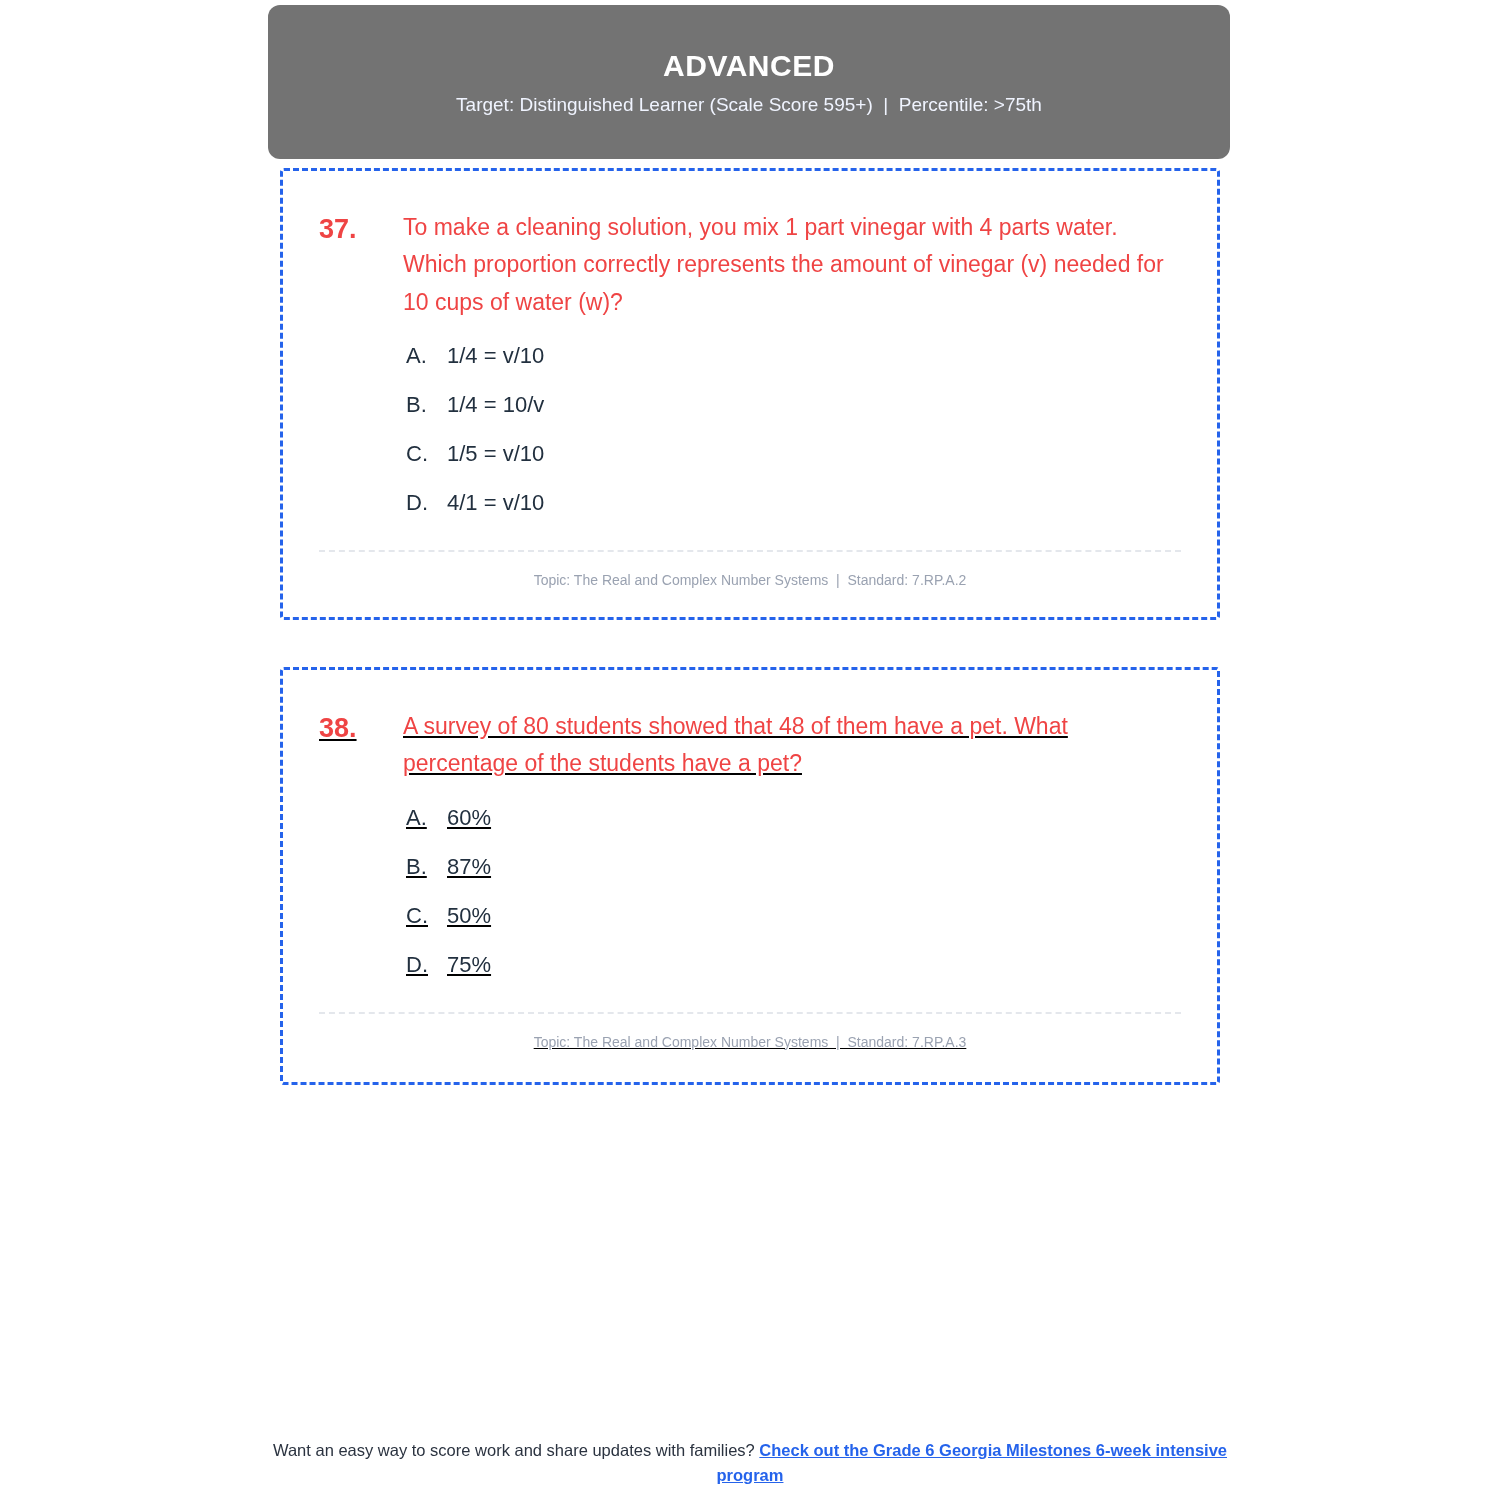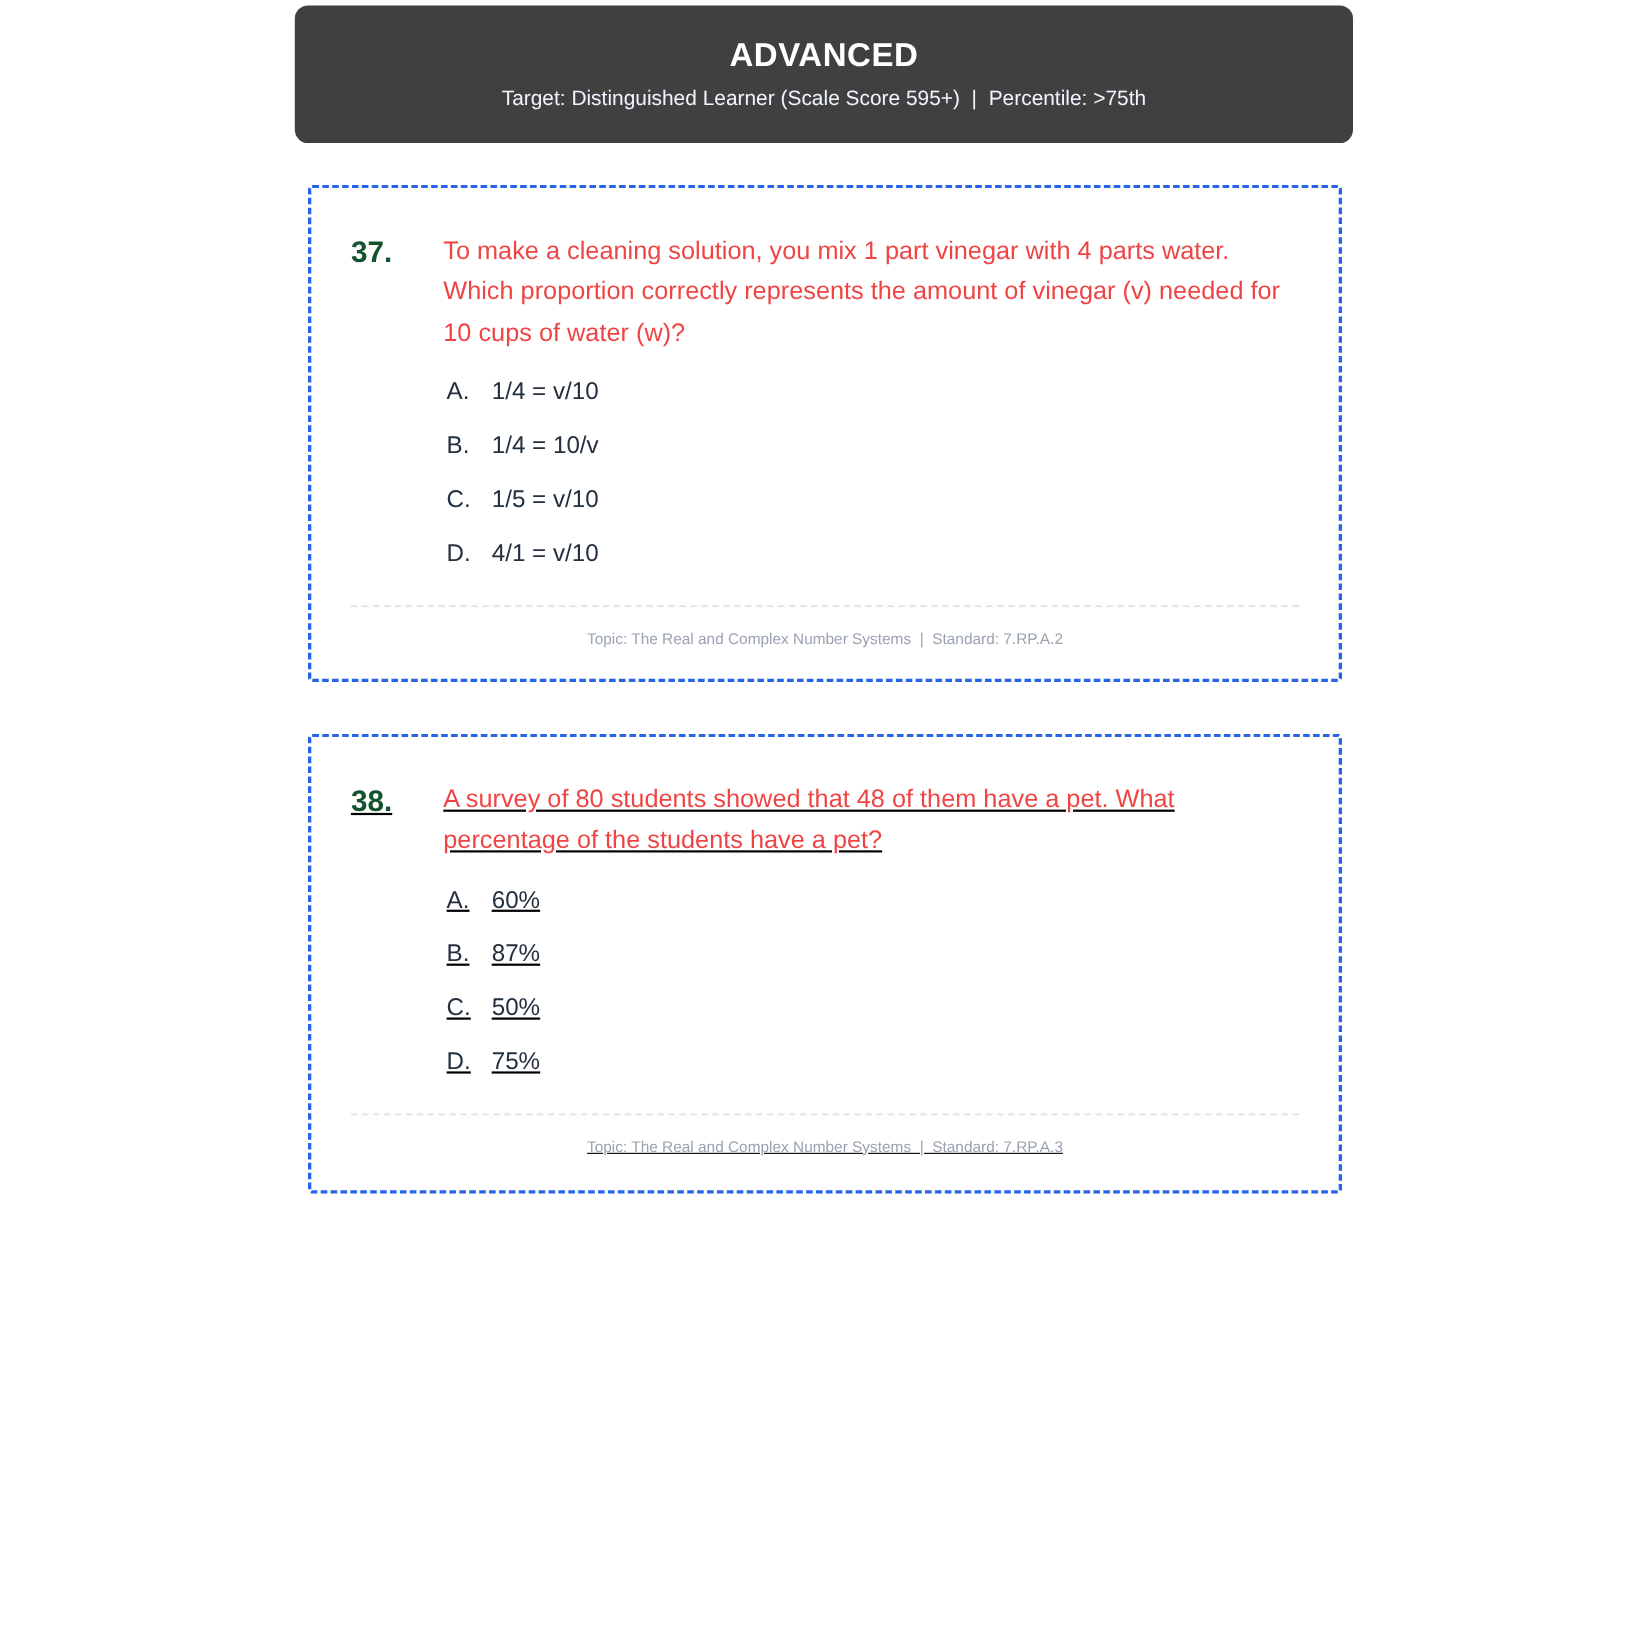--- a/index.html
+++ b/index.html
@@ -18,22 +18,22 @@
     height: 1500px;
     background: #ffffff;
   }
 
   
   .banner {
     position: absolute;
     left: 268px;
     top: 5px;
     width: 962px;
-    height: 125px;
-    background: #404040;
+    height: 154px;
+    background: #737373;
     border-radius: 12px;
     display: flex;
     flex-direction: column;
     align-items: center;
     justify-content: center;
     gap: 14px;
   }
   .banner-title {
     color: #ffffff;
     font-size: 30px;
@@ -66,21 +66,21 @@
 
   .q-row {
     display: flex;
     align-items: flex-start;
   }
   .q-number {
     width: 84px;
     flex: 0 0 84px;
     font-size: 27px;
     font-weight: bold;
-    color: #14532d;
+    color: #ef4444;
     line-height: 1.42;
     padding-top: 1px;
   }
   .q-text {
     flex: 1 1 auto;
     font-size: 23px;
     color: #ef4444;
     line-height: 1.62;
     max-width: 770px;
   }
@@ -190,14 +190,17 @@
       </div>
       <div class="option">
         <span class="option-letter">D.</span>
         <span class="option-text">75%</span>
       </div>
     </div>
     <div class="card-sep"></div>
     <div class="card-meta">Topic: The Real and Complex Number Systems  |  Standard: 7.RP.A.3</div>
   </div>
 
+  <div class="footer">
+    <span>Want an easy way to score work and share updates with families? </span><a class="footer-link" href="#">Check out the Grade 6 Georgia Milestones 6-week intensive program</a>
+  </div>
 
 </div>
 
 </body></html>

